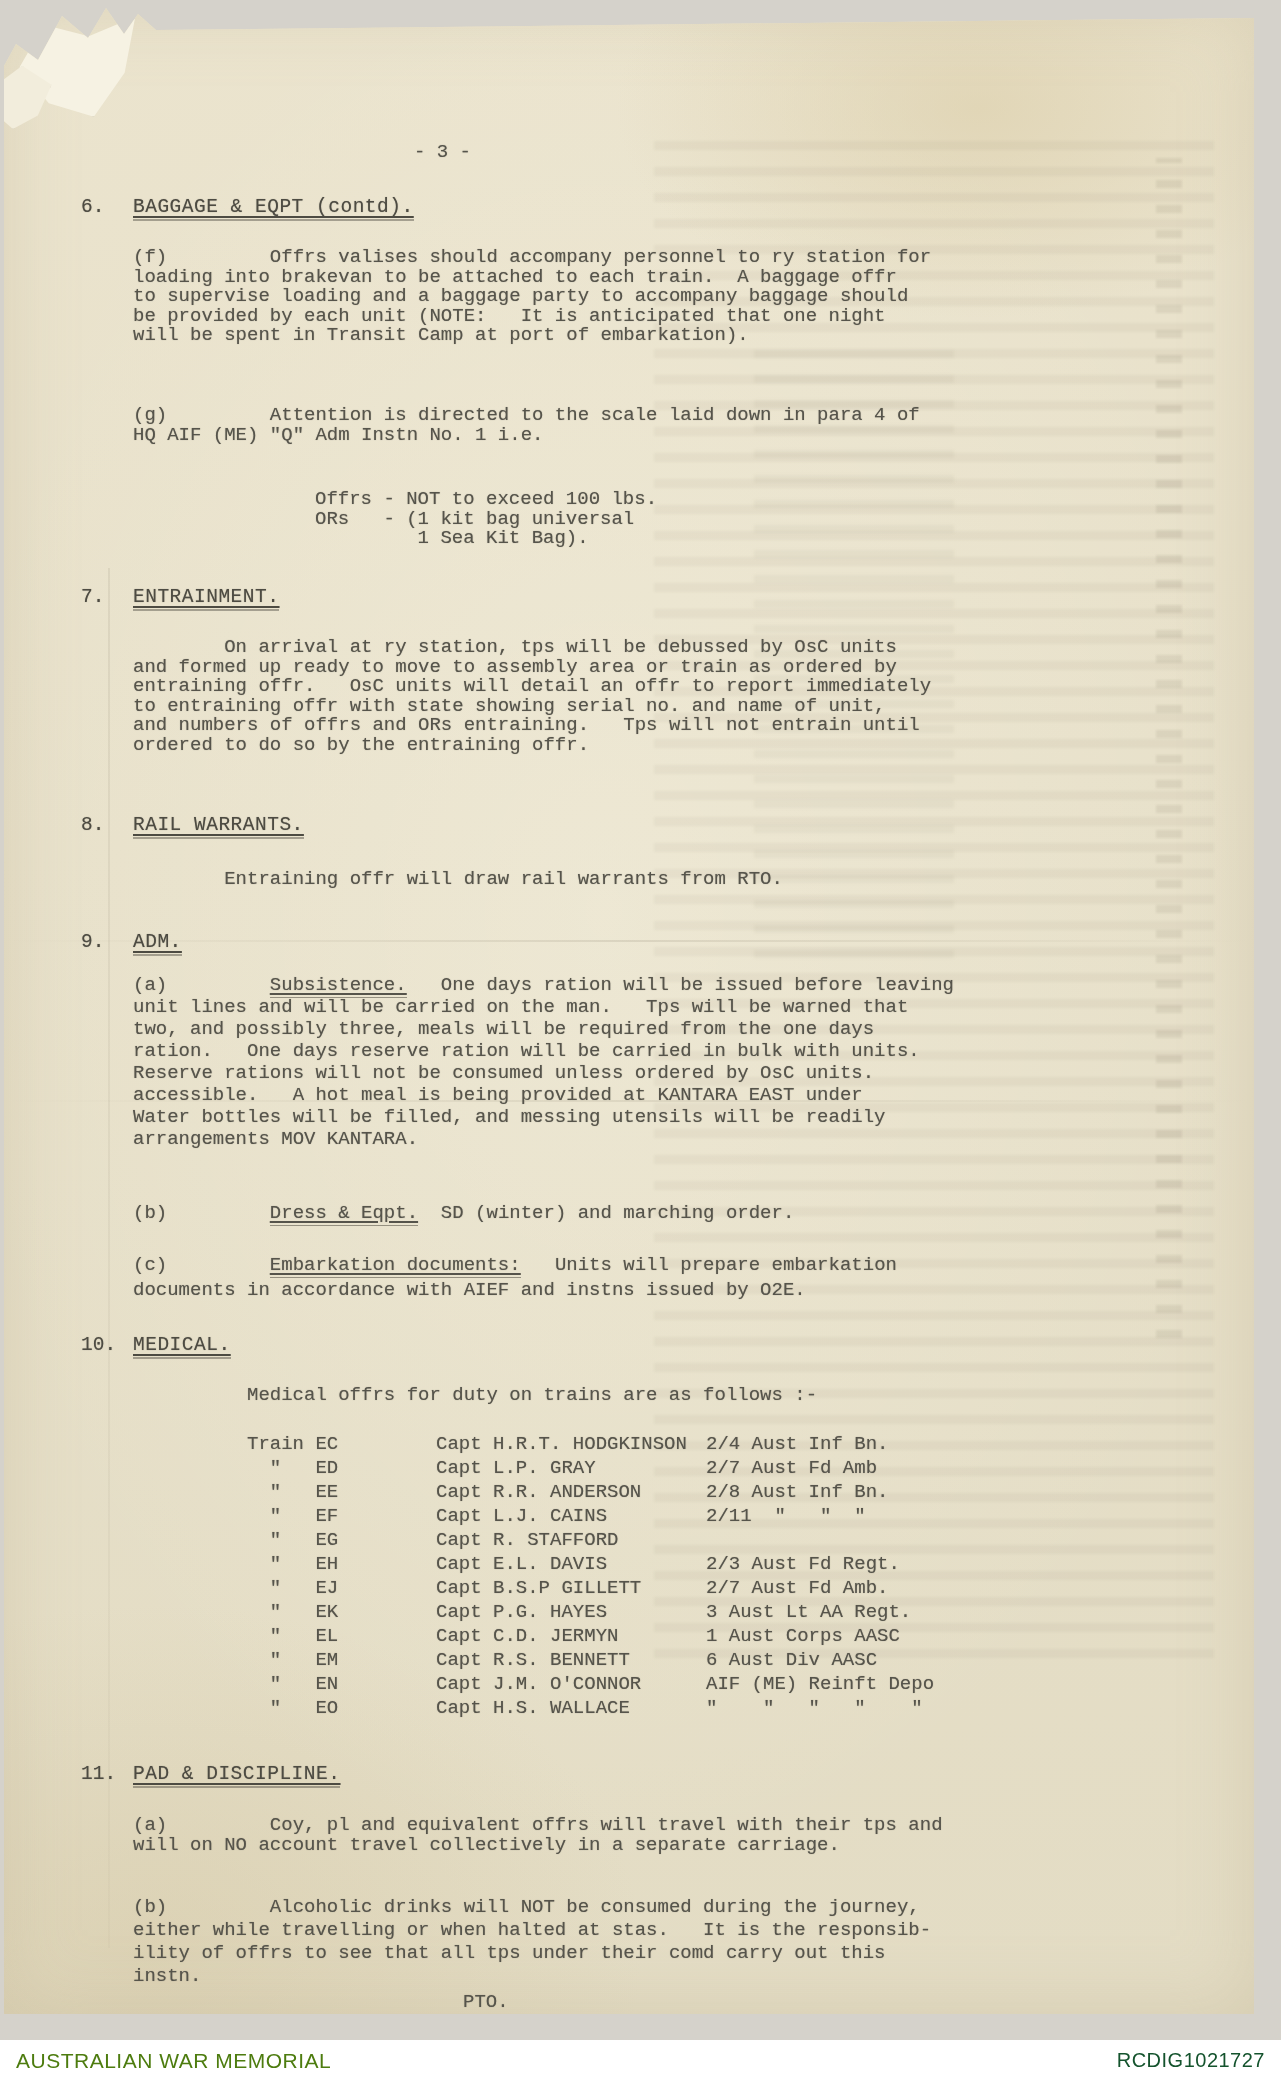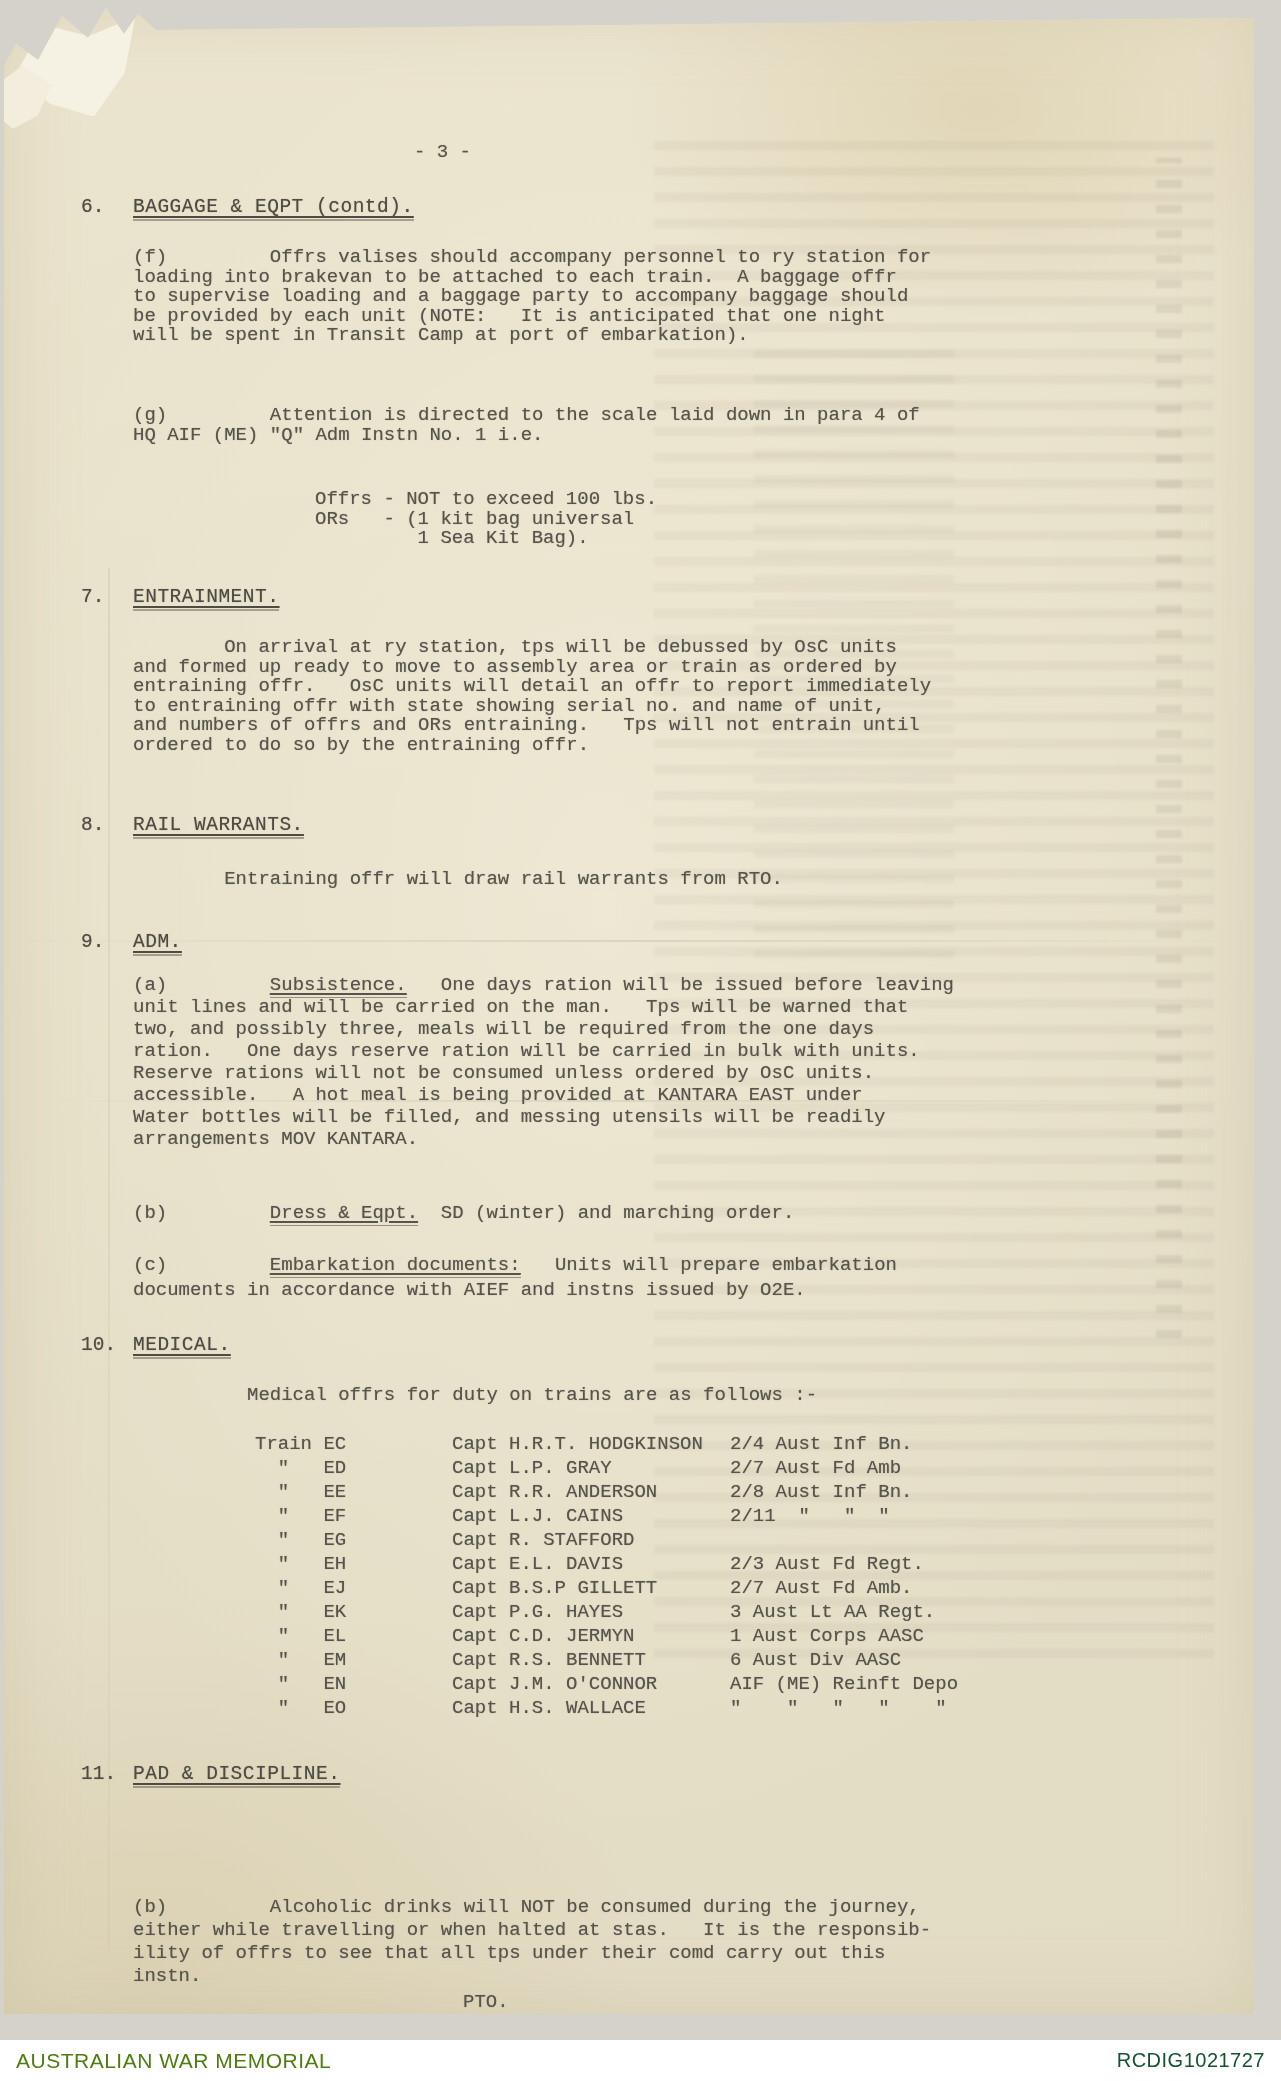--- a/index.html
+++ b/index.html
@@ -72,21 +72,21 @@
   [data-block="sec10-head"]{top:1328px;}
   [data-block="sec10-intro"]{top:1378px;left:243px;}
   [data-block="sec10-table"]{top:1424px;left:243px;}
   [data-block="sec11-head"]{top:1757px;}
   [data-block="sec11-a"]{top:1808px;}
   [data-block="sec11-b"]{top:1888px;}
   [data-block="sec11-b"] .tline{line-height:23px;}
   [data-block="pto"]{top:1985px;left:459px;}
 
   .trow{white-space:pre;font-size:19px;line-height:24px;}
-  .tcell{display:inline-block;white-space:pre;text-shadow:0 0 1px rgba(86,84,75,.55);margin-left:8px;}
+  .tcell{display:inline-block;white-space:pre;text-shadow:0 0 1px rgba(86,84,75,.55);}
   .tcell.c0{width:189px;}
   .tcell.c1{width:270px;}
 
   
   .footer{position:absolute;left:0;bottom:0;width:100%;height:41px;background:#ffffff;
     font-family:"Liberation Sans",sans-serif;display:flex;align-items:center;
     justify-content:space-between;padding:0 16px;box-sizing:border-box;}
   .footer .left{font-size:21px;color:#4d7c0f;letter-spacing:.5px;}
   .footer .right{font-size:20px;color:#14532d;letter-spacing:.5px;}
 </style>
@@ -178,20 +178,24 @@
           <div class="trow"><span class="tcell c0">  "   EJ</span><span class="tcell c1">Capt B.S.P GILLETT</span><span class="tcell c2">2/7 Aust Fd Amb.</span></div>
           <div class="trow"><span class="tcell c0">  "   EK</span><span class="tcell c1">Capt P.G. HAYES</span><span class="tcell c2">3 Aust Lt AA Regt.</span></div>
           <div class="trow"><span class="tcell c0">  "   EL</span><span class="tcell c1">Capt C.D. JERMYN</span><span class="tcell c2">1 Aust Corps AASC</span></div>
           <div class="trow"><span class="tcell c0">  "   EM</span><span class="tcell c1">Capt R.S. BENNETT</span><span class="tcell c2">6 Aust Div AASC</span></div>
           <div class="trow"><span class="tcell c0">  "   EN</span><span class="tcell c1">Capt J.M. O'CONNOR</span><span class="tcell c2">AIF (ME) Reinft Depo</span></div>
           <div class="trow"><span class="tcell c0">  "   EO</span><span class="tcell c1">Capt H.S. WALLACE</span><span class="tcell c2">"    "   "   "    "</span></div>
         </div>
         <div class="block head" data-block="sec11-head">
           <div class="tline"><span class="num">11.</span><span class="htext">PAD &amp; DISCIPLINE.</span></div>
         </div>
+        <div class="block para" data-block="sec11-a">
+          <div class="tline">(a)         Coy, pl and equivalent offrs will travel with their tps and</div>
+          <div class="tline">will on NO account travel collectively in a separate carriage.</div>
+        </div>
         <div class="block para" data-block="sec11-b">
           <div class="tline">(b)         Alcoholic drinks will NOT be consumed during the journey,</div>
           <div class="tline">either while travelling or when halted at stas.   It is the responsib-</div>
           <div class="tline">ility of offrs to see that all tps under their comd carry out this</div>
           <div class="tline">instn.</div>
         </div>
         <div class="block line" data-block="pto">
           <div class="tline">PTO.</div>
         </div>
       </div>

